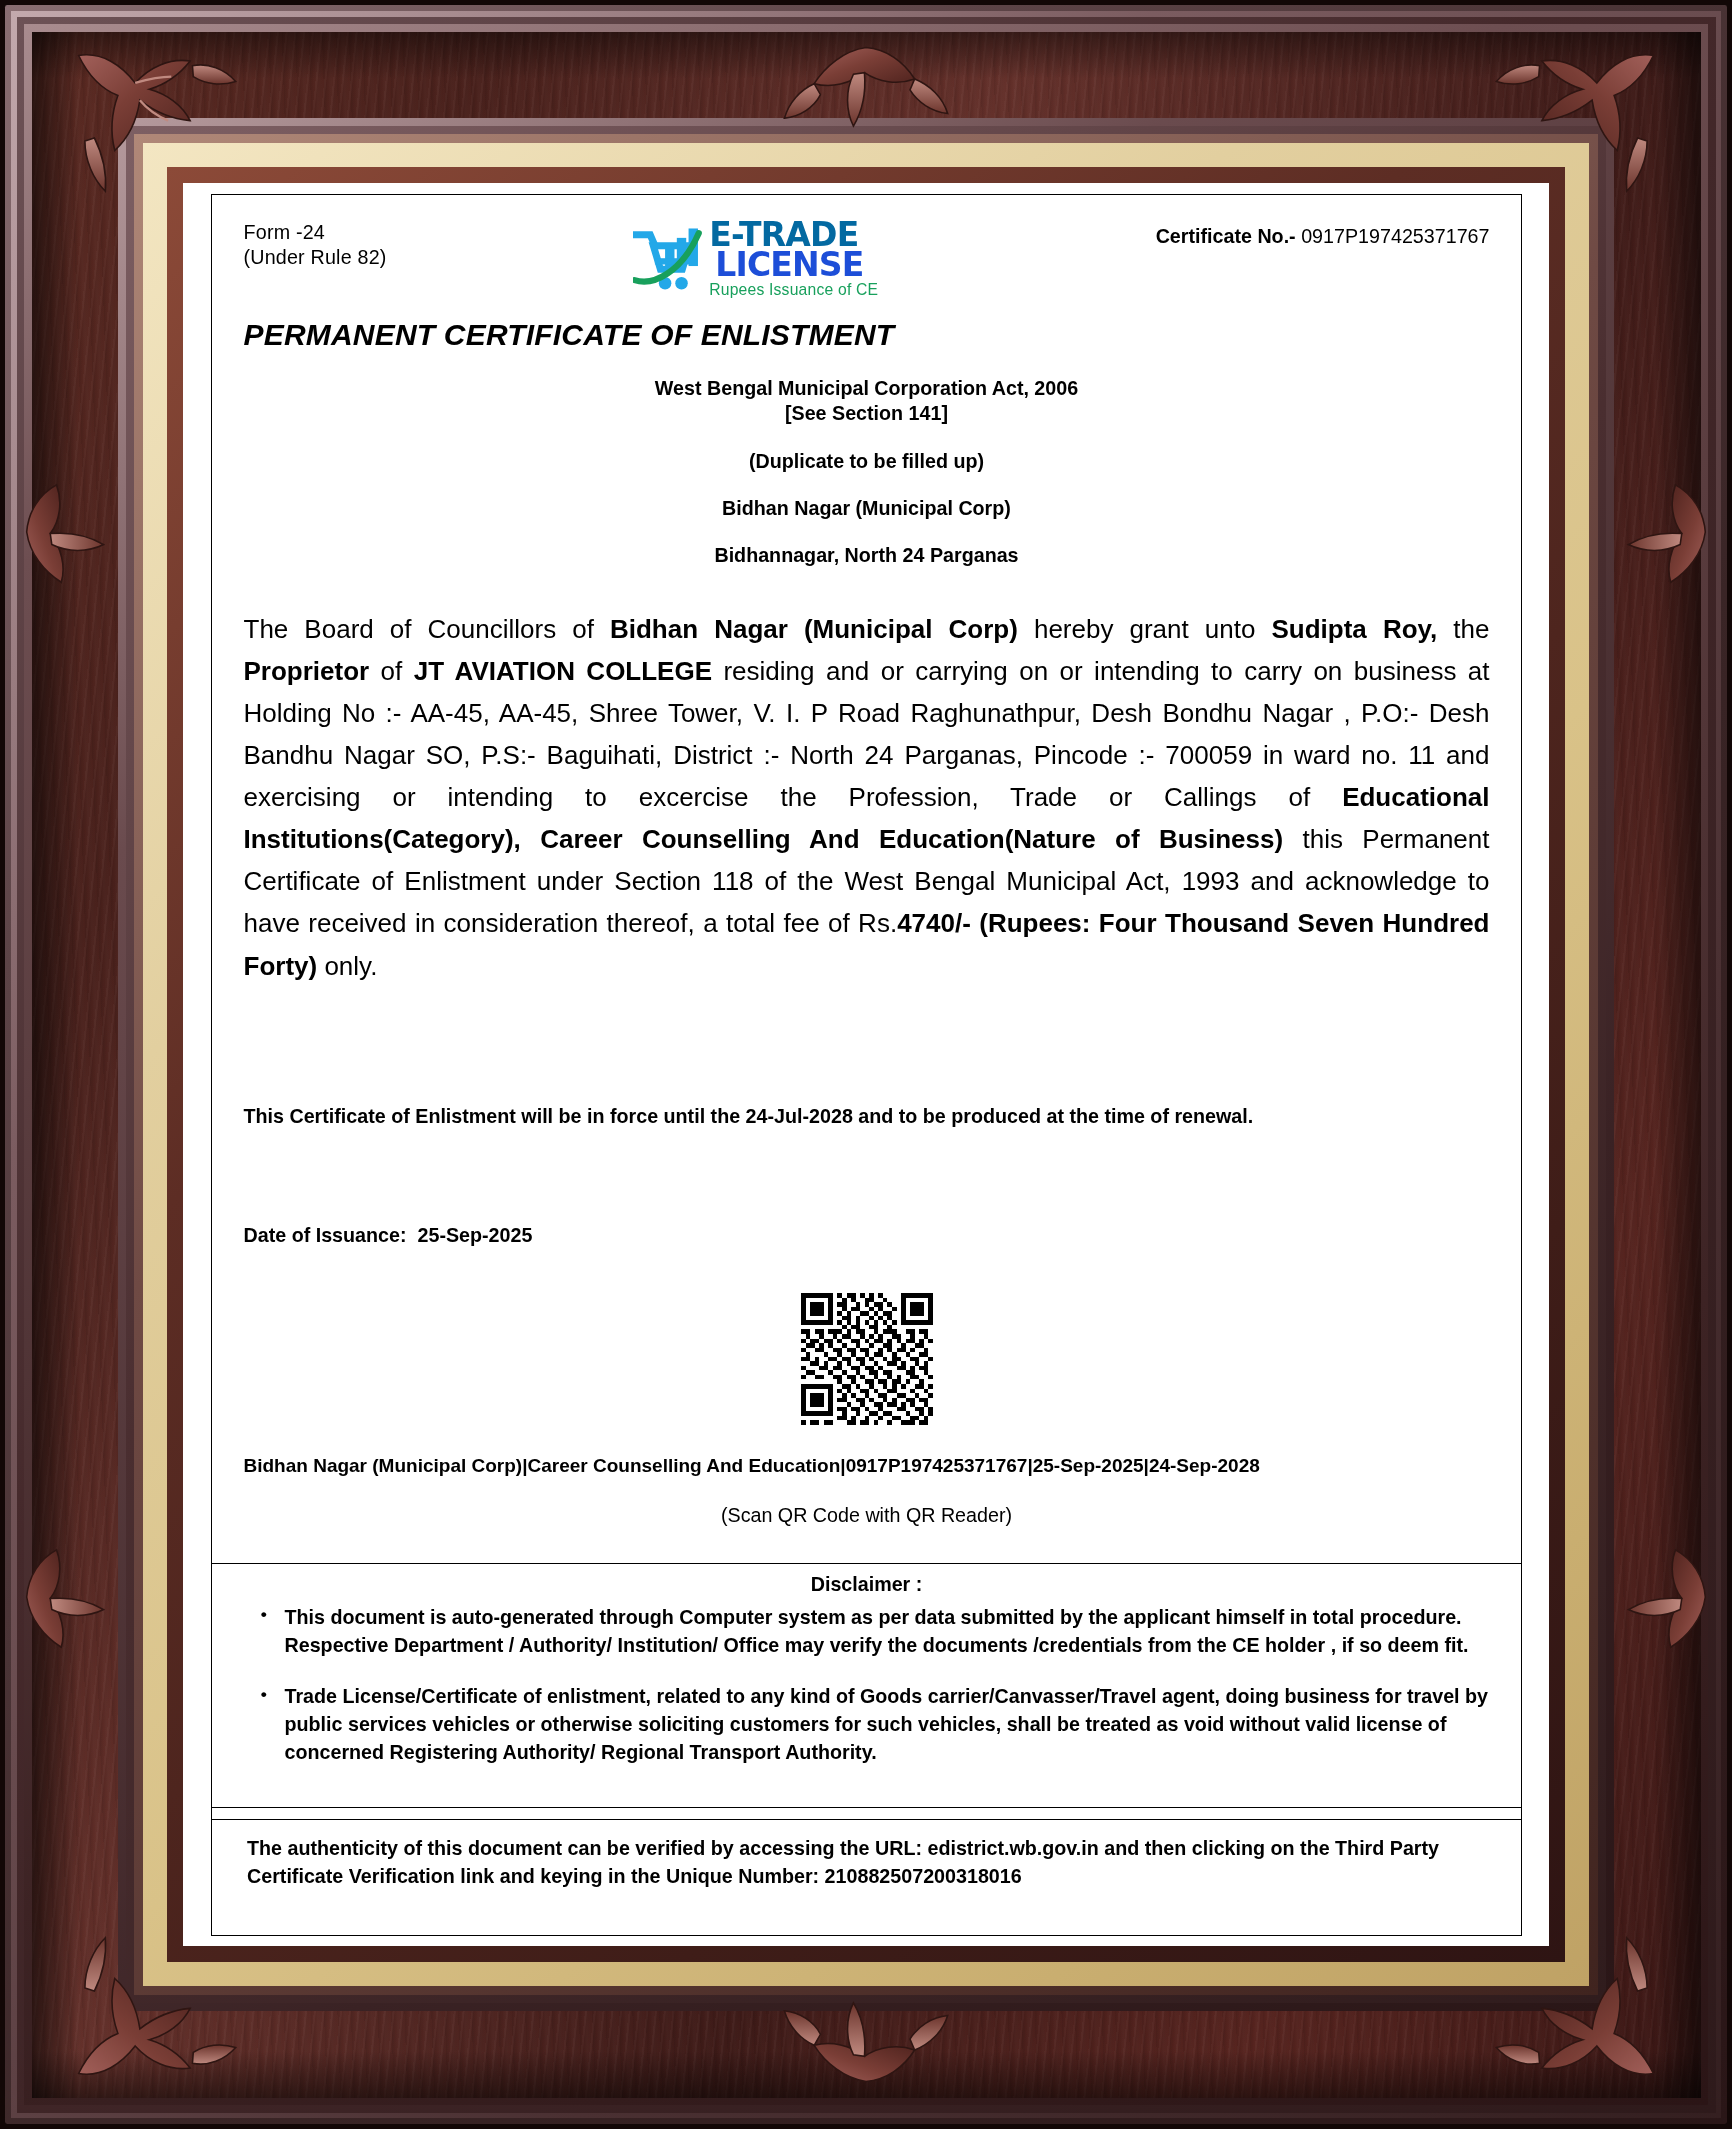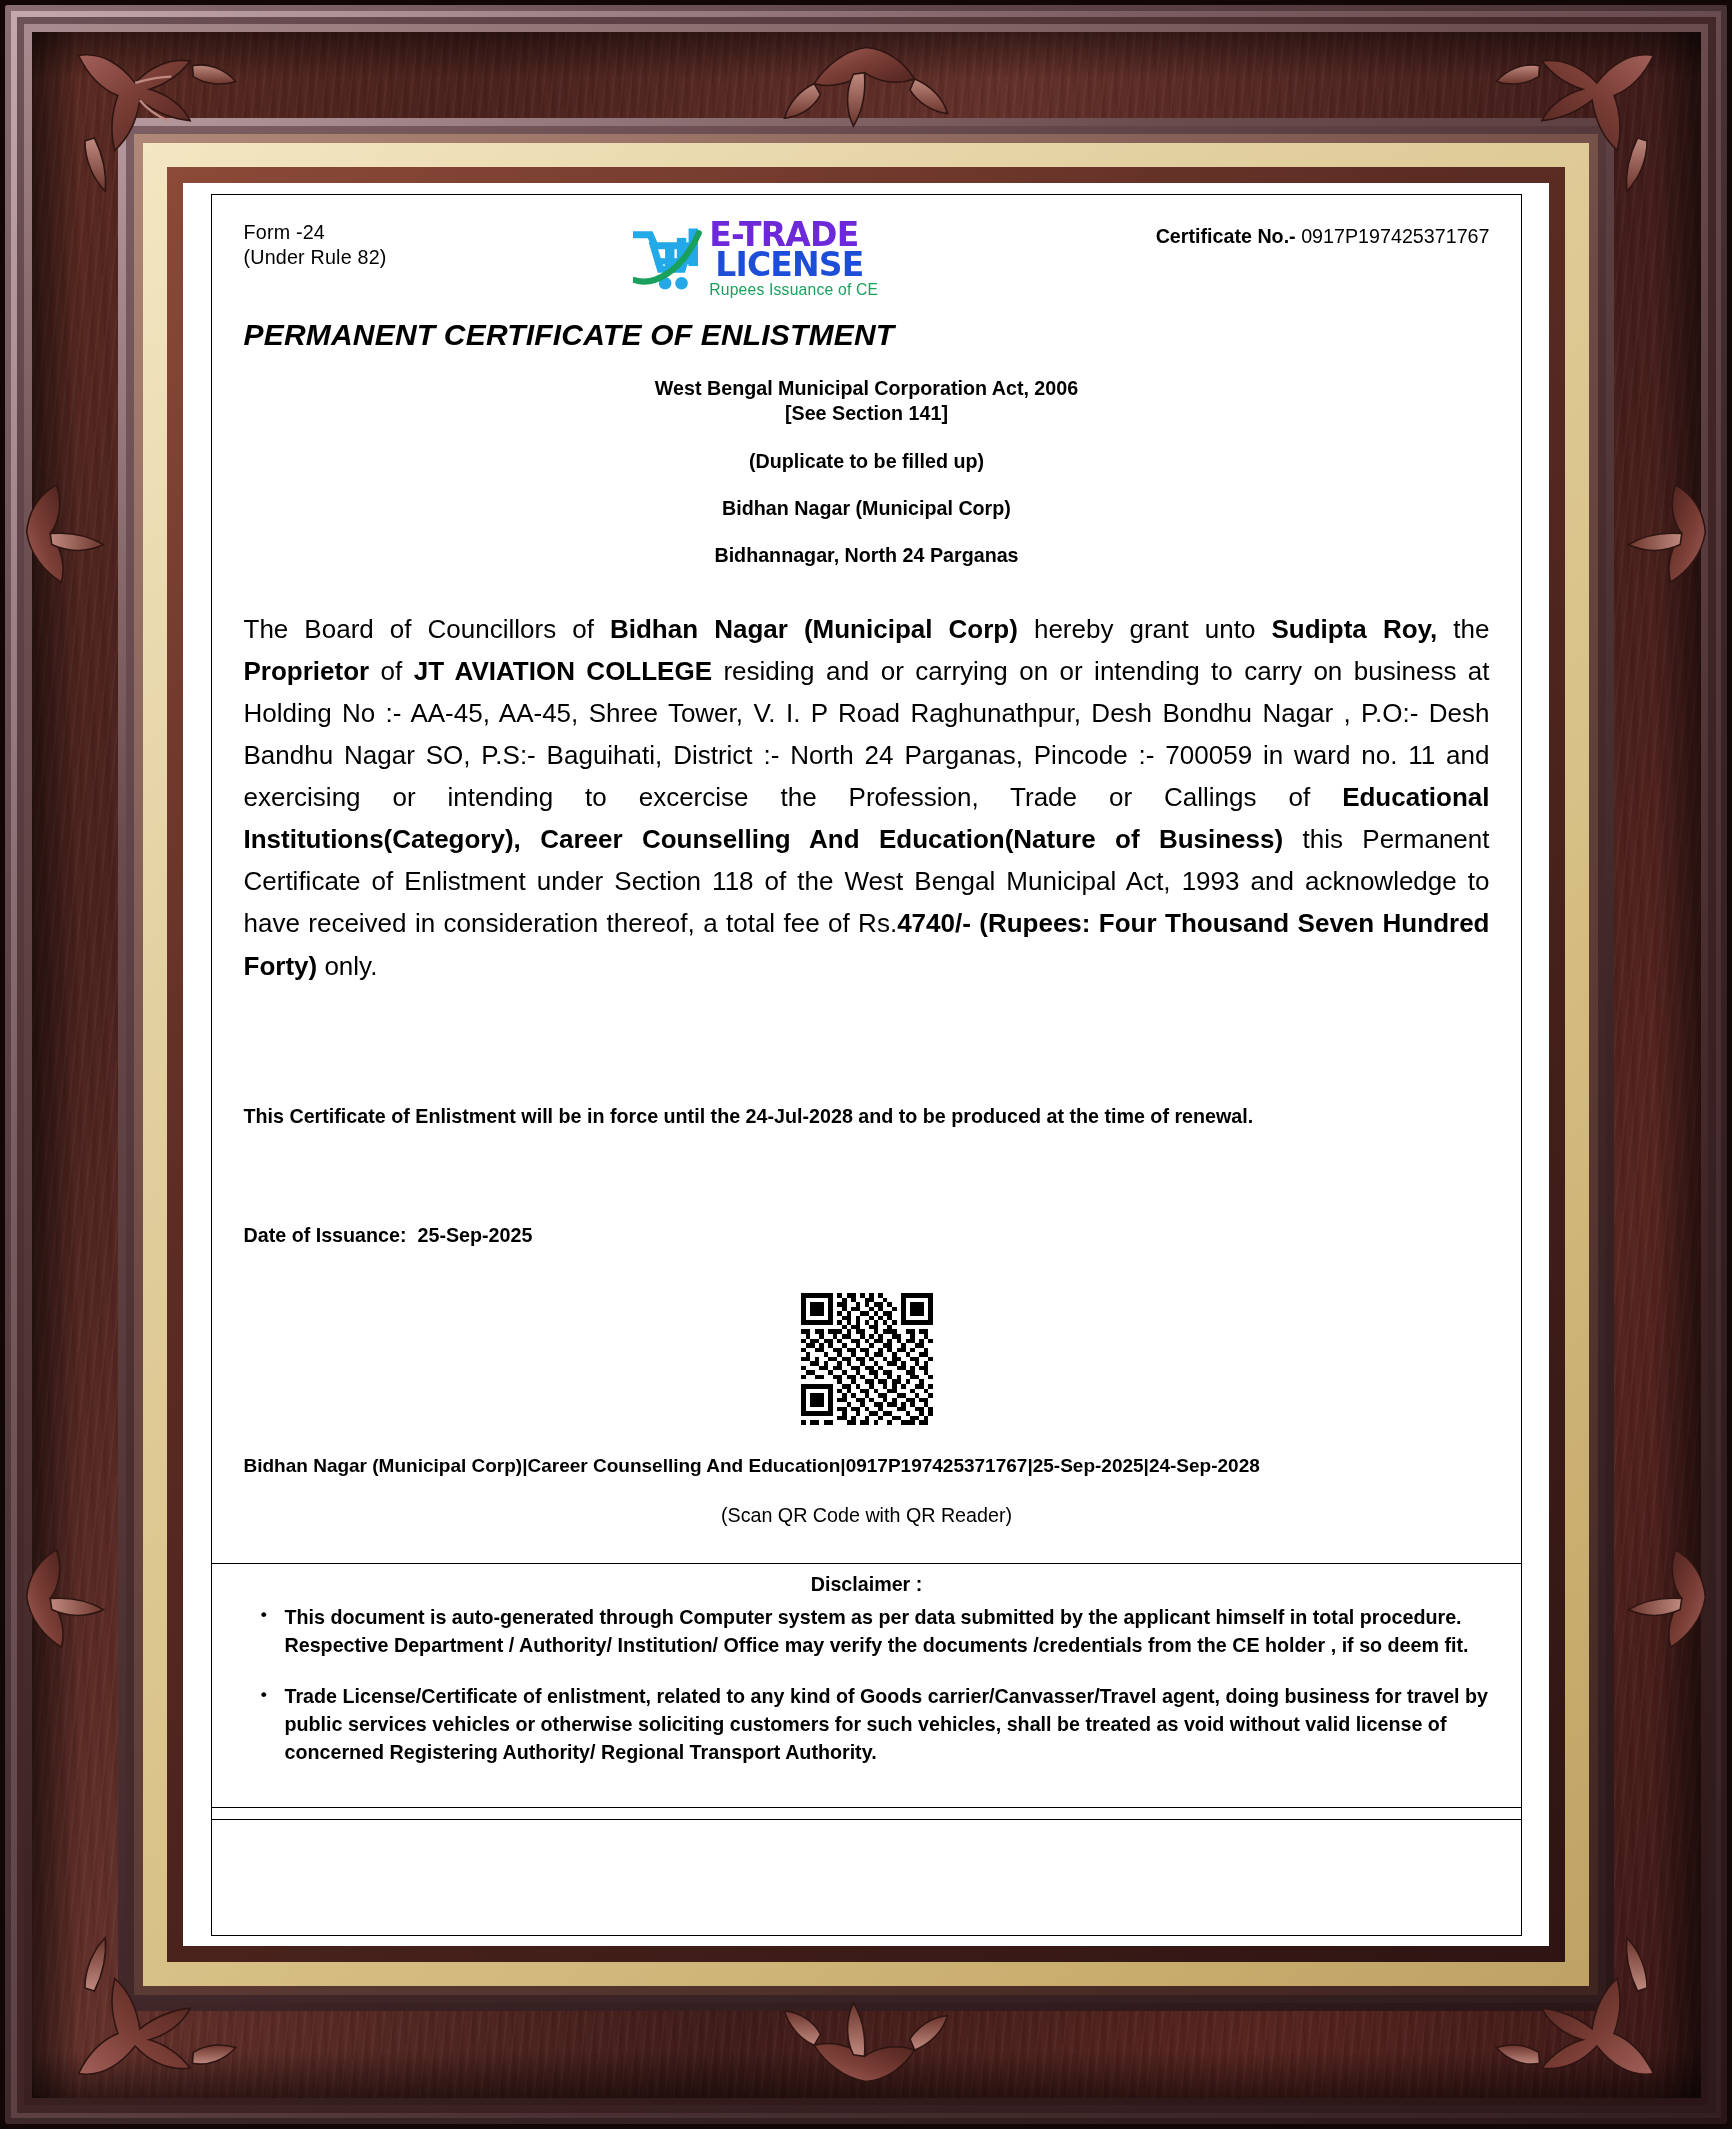--- a/index.html
+++ b/index.html
@@ -127,21 +127,21 @@
   .doc-body { padding: 25px 31.5px 0 31.5px; position: relative; }
 
   .top-row { display: flex; align-items: flex-start; justify-content: space-between; }
   .form-no { font-size: 19.7px; line-height: 1.28; white-space: pre-line; letter-spacing: 0.2px; }
   .cert-no { font-size: 19.7px; padding-top: 4.7px; white-space: nowrap; }
   .cert-no b { font-weight: bold; }
 
   
   .logo-wrap { display: flex; align-items: center; gap: 4.7px; margin-left: -31.5px; }
   .logo-text { display: flex; flex-direction: column; line-height: 0.92; }
-  .logo-l1 { font-size: 33px; font-weight: bold; color: #6d28d9; letter-spacing: -0.8px; font-family: "DejaVu Sans", sans-serif; }
+  .logo-l1 { font-size: 33px; font-weight: bold; color: #0369a1; letter-spacing: -0.8px; font-family: "DejaVu Sans", sans-serif; }
   .logo-l2 { font-size: 33px; font-weight: bold; color: #1d4ed8; letter-spacing: -0.8px; font-family: "DejaVu Sans", sans-serif; margin-left: 6px; }
   .logo-l3 { font-size: 15.7px; color: #18a05c; letter-spacing: 0.2px; margin-top: 2.4px; }
 
   h1.title {
     text-align: left;
     font-size: 30px;
     font-weight: bold;
     margin: 20.5px 0 0 0;
     letter-spacing: 0.2px;
     font-style: italic;
@@ -372,14 +372,15 @@
   <div class="disclaimer">
     <div class="disclaimer-h">Disclaimer :</div>
     <ul class="disc-list">
       <li>This document is auto-generated through Computer system as per data submitted by the applicant himself in total procedure. Respective Department / Authority/ Institution/ Office may verify the documents /credentials from the CE holder , if so deem fit.</li>
       <li>Trade License/Certificate of enlistment, related to any kind of Goods carrier/Canvasser/Travel agent, doing business for travel by public services vehicles or otherwise soliciting customers for such vehicles, shall be treated as void without valid license of concerned Registering Authority/ Regional Transport Authority.</li>
     </ul>
   </div>
   <div class="rule"></div>
   <div class="spacer-band2"></div>
   <div class="rule"></div>
+  <div class="auth">The authenticity of this document can be verified by accessing the URL: edistrict.wb.gov.in and then clicking on the Third Party Certificate Verification link and keying in the Unique Number: 210882507200318016</div>
 </div>
 
 
 </body></html>

